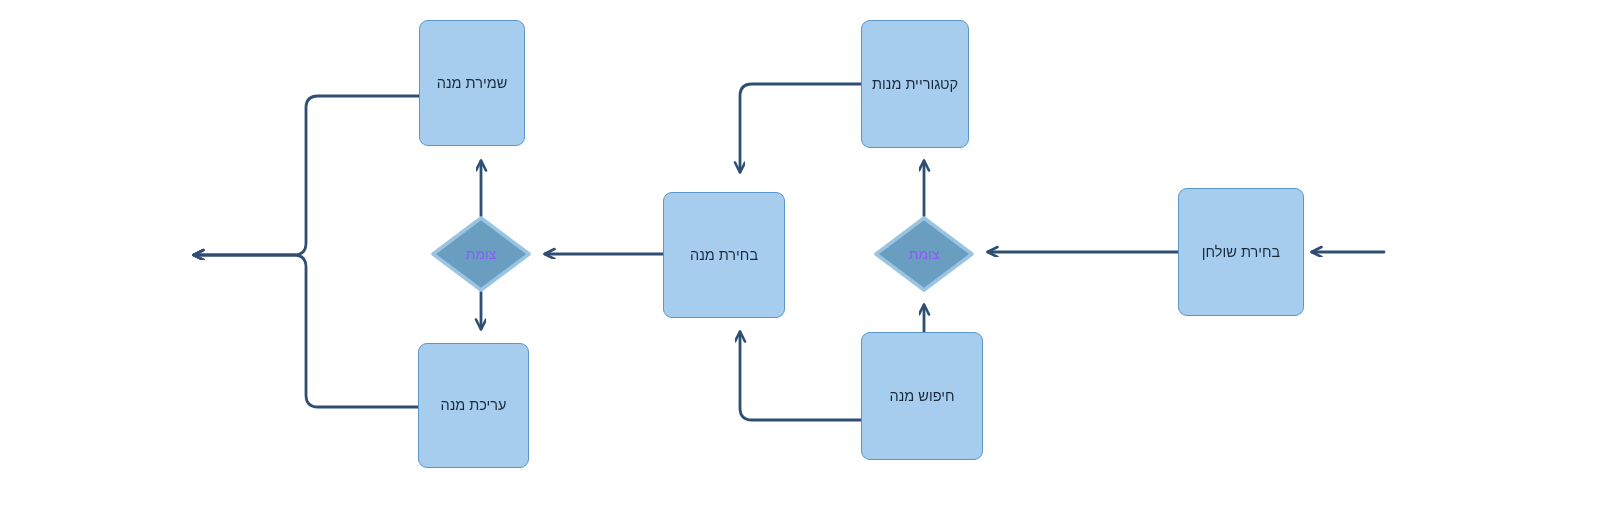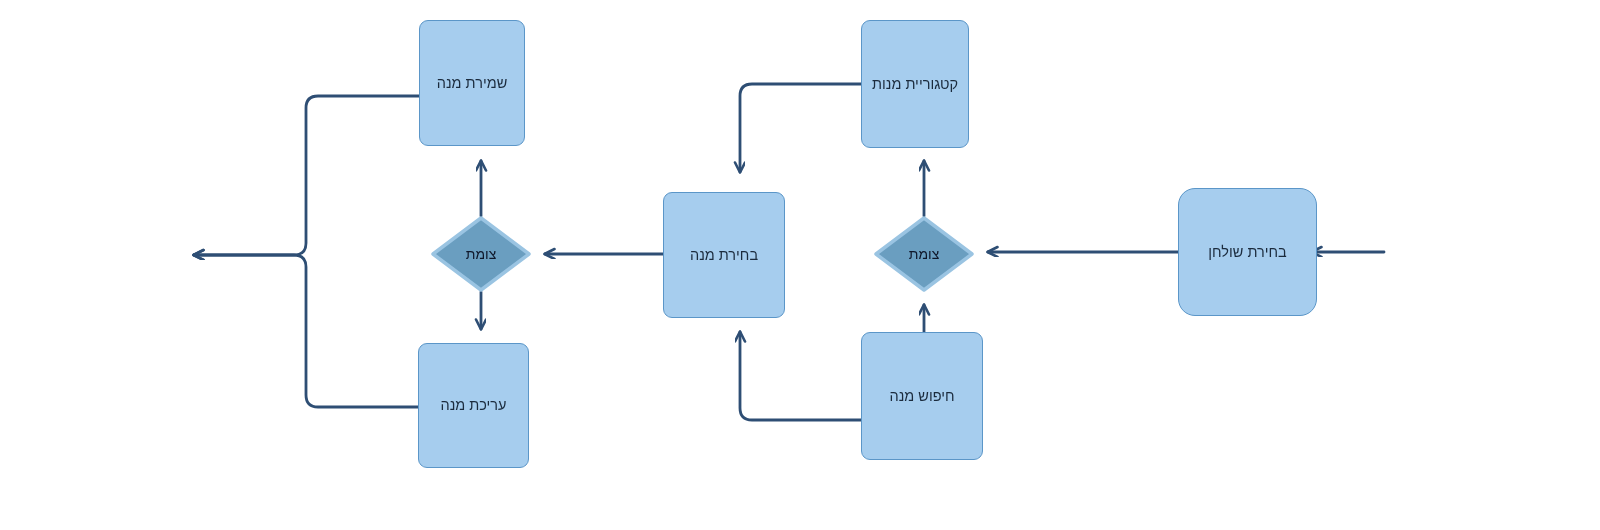--- a/index.html
+++ b/index.html
@@ -57,21 +57,21 @@
   }
   .diamond-text {
     position: absolute;
     left: 0;
     top: 0;
     width: 100%;
     height: 100%;
     display: flex;
     align-items: center;
     justify-content: center;
-    color: #0f172a;
+    color: #8b5cf6;
     font-size: 14px;
     direction: rtl;
     pointer-events: none;
   }
 </style>
 </head>
 <body>
 
 <div id="canvas">
 
@@ -102,21 +102,21 @@
 
       <path d="M481,292 L481,329" marker-end="url(#ah)"></path>
 
       <path d="M419,96 L318,96 Q306,96 306,108 L306,243 Q306,255 294,255 L194,255" marker-end="url(#ah)"></path>
 
       <path d="M418,407 L318,407 Q306,407 306,395 L306,267 Q306,255 294,255 L194,255" marker-end="url(#ah)"></path>
     </g>
   </svg>
 
 
-  <div class="node process" style="left:1178px; top:188px; width:139px; height:128px;border-radius:17px;">
+  <div class="node process" style="left:1178px; top:188px; width:126px; height:128px;">
     <span class="node-label">בחירת שולחן</span>
   </div>
 
   <div class="node process" style="left:861px; top:20px; width:108px; height:128px;">
     <span class="node-label">קטגוריית מנות</span>
   </div>
 
   <div class="node process" style="left:663px; top:192px; width:122px; height:126px;">
     <span class="node-label">בחירת מנה</span>
   </div>

